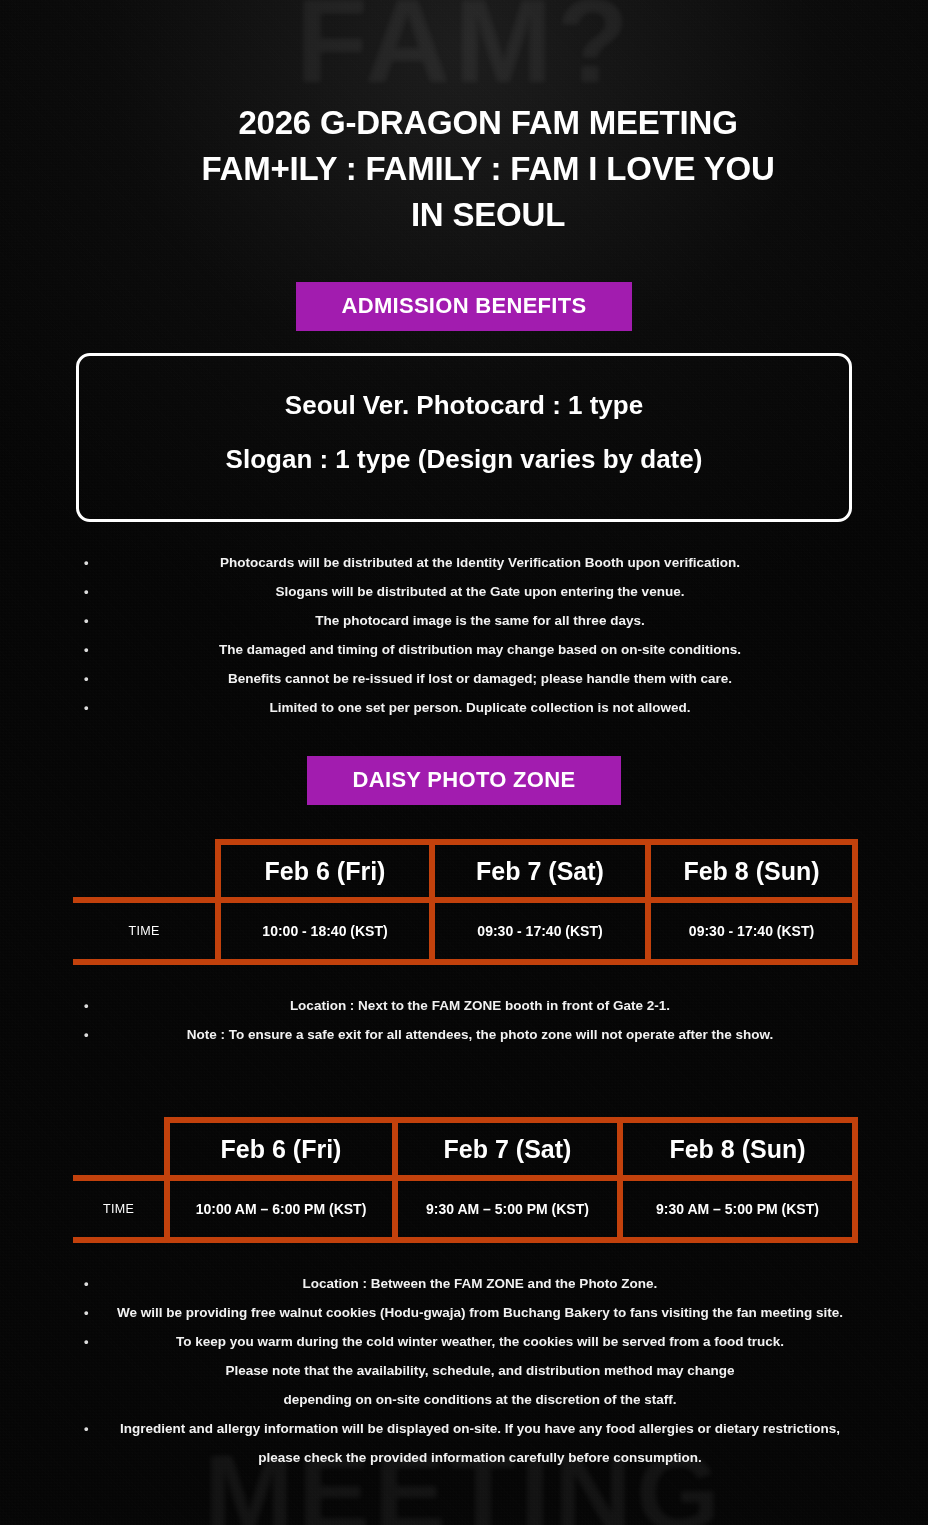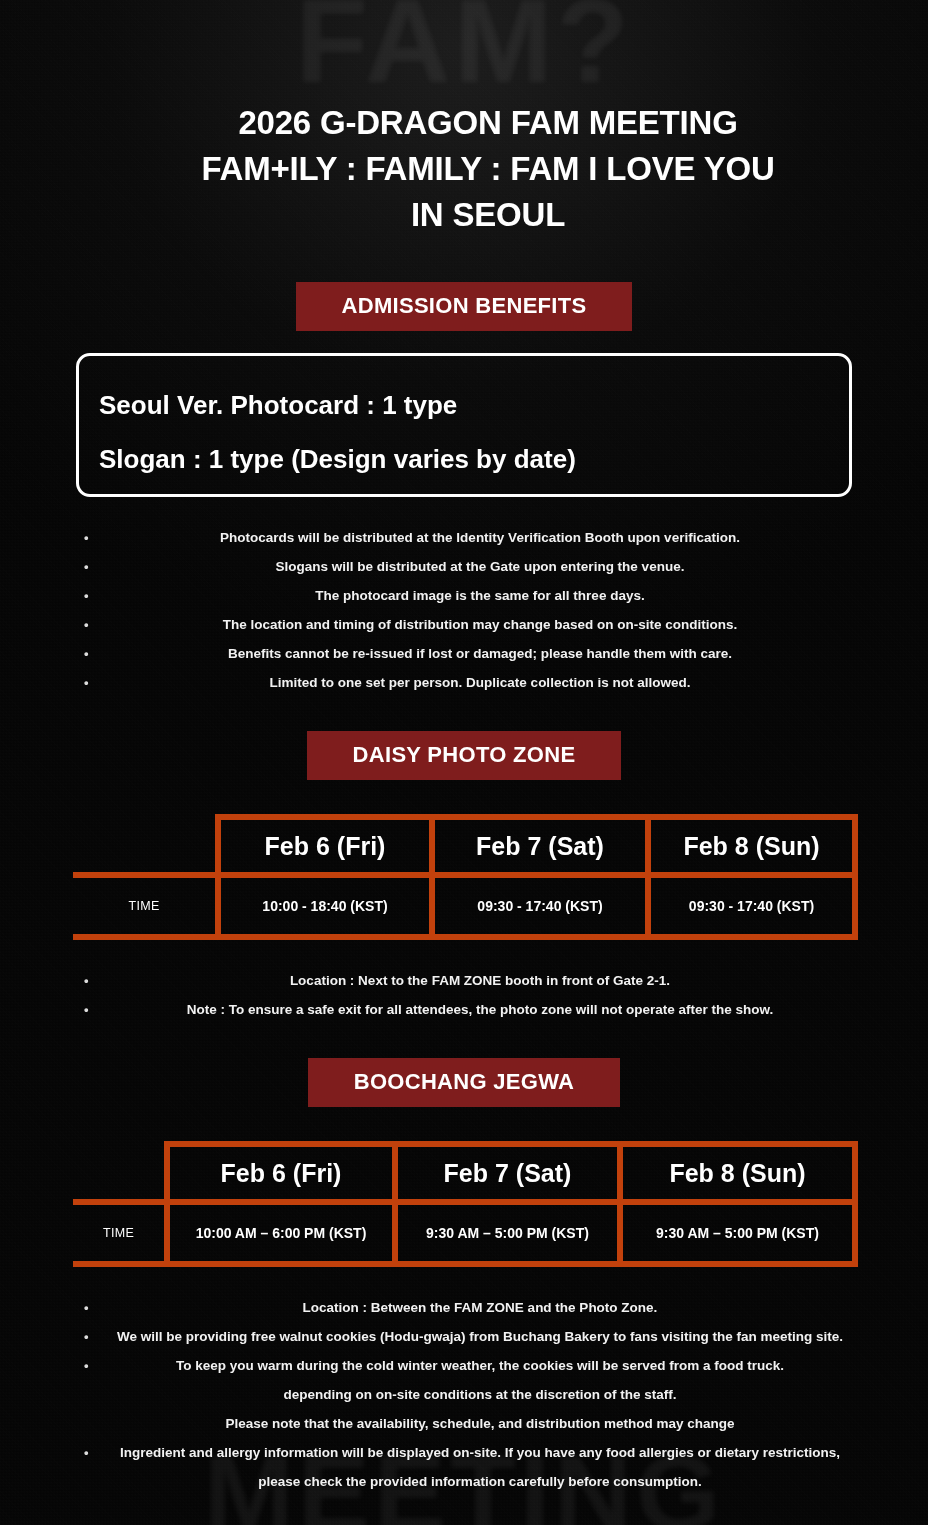--- a/index.html
+++ b/index.html
@@ -82,37 +82,37 @@
     color: #ffffff;
     padding-left: 48px;
   }
 
   
   .banner-row {
     display: flex;
     justify-content: center;
   }
   .banner {
-    background: #7f1d1d;
+    background: #a21caf;
     color: #ffffff;
     font-size: 22px;
     font-weight: 700;
     letter-spacing: 0.3px;
     padding: 11px 46px 12px;
     text-align: center;
     display: inline-block;
   }
 
   
   .highlight-box {
     margin: 22px 76px 4px 76px;
     border: 3px solid #ffffff;
     border-radius: 14px;
-    padding: 22px 20px 8px;
-    text-align: left;
+    padding: 22px 20px 33px;
+    text-align: center;
   }
   .highlight-line {
     font-size: 26px;
     font-weight: 700;
     line-height: 54px;
     color: #ffffff;
   }
 
   
   .bullets {
@@ -220,21 +220,21 @@
 
   <div class="highlight-box">
     <div class="highlight-line">Seoul Ver. Photocard : 1 type</div>
     <div class="highlight-line">Slogan : 1 type (Design varies by date)</div>
   </div>
 
   <ul class="bullets">
     <li class="bullet">Photocards will be distributed at the Identity Verification Booth upon verification.</li>
     <li class="bullet">Slogans will be distributed at the Gate upon entering the venue.</li>
     <li class="bullet">The photocard image is the same for all three days.</li>
-    <li class="bullet">The location and timing of distribution may change based on on-site conditions.</li>
+    <li class="bullet">The damaged and timing of distribution may change based on on-site conditions.</li>
     <li class="bullet">Benefits cannot be re-issued if lost or damaged; please handle them with care.</li>
     <li class="bullet">Limited to one set per person. Duplicate collection is not allowed.</li>
   </ul>
 
   <div class="gap-md"></div>
 
   <div class="banner-row">
     <div class="banner">DAISY PHOTO ZONE</div>
   </div>
 
@@ -267,23 +267,20 @@
     </table>
   </div>
 
   <ul class="bullets">
     <li class="bullet">Location : Next to the FAM ZONE booth in front of Gate 2-1.</li>
     <li class="bullet">Note : To ensure a safe exit for all attendees, the photo zone will not operate after the show.</li>
   </ul>
 
   <div class="gap-md"></div>
 
-  <div class="banner-row">
-    <div class="banner">BOOCHANG JEGWA</div>
-  </div>
 
   <div class="gap-md"></div>
 
   <div class="sched-wrap">
     <table class="sched t2">
       <colgroup>
         <col class="c0">
           <col class="c1">
           <col class="c2">
           <col class="c3">
@@ -304,19 +301,19 @@
           <td>9:30 AM – 5:00 PM (KST)</td>
         </tr>
       </tbody>
     </table>
   </div>
 
   <ul class="bullets">
     <li class="bullet">Location : Between the FAM ZONE and the Photo Zone.</li>
     <li class="bullet">We will be providing free walnut cookies (Hodu-gwaja) from Buchang Bakery to fans visiting the fan meeting site.</li>
     <li class="bullet">To keep you warm during the cold winter weather, the cookies will be served from a food truck.</li>
+    <li class="bullet-cont">Please note that the availability, schedule, and distribution method may change</li>
     <li class="bullet-cont">depending on on-site conditions at the discretion of the staff.</li>
-    <li class="bullet-cont">Please note that the availability, schedule, and distribution method may change</li>
     <li class="bullet">Ingredient and allergy information will be displayed on-site. If you have any food allergies or dietary restrictions,</li>
     <li class="bullet-cont">please check the provided information carefully before consumption.</li>
   </ul>
 
 </div>
 
 </body></html>

